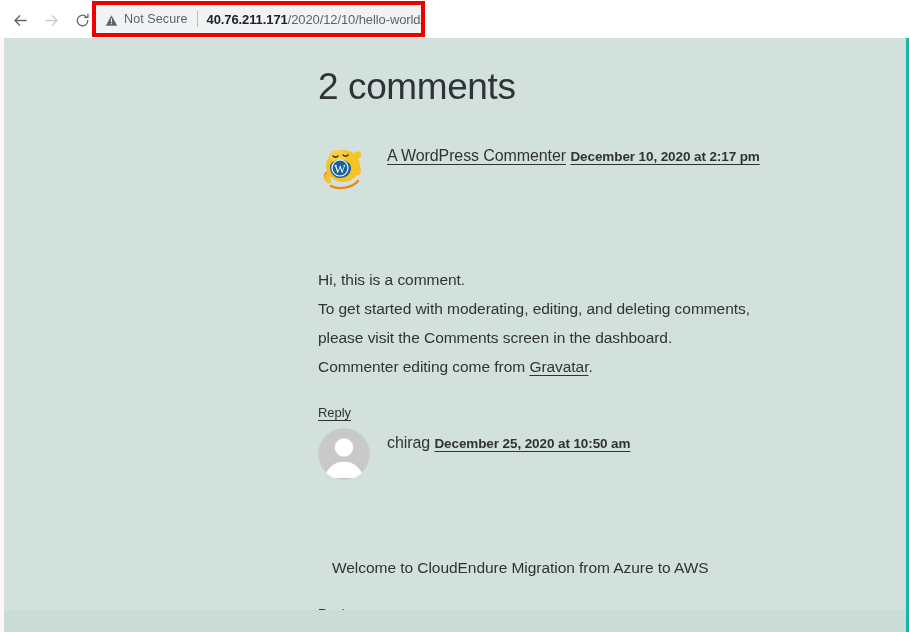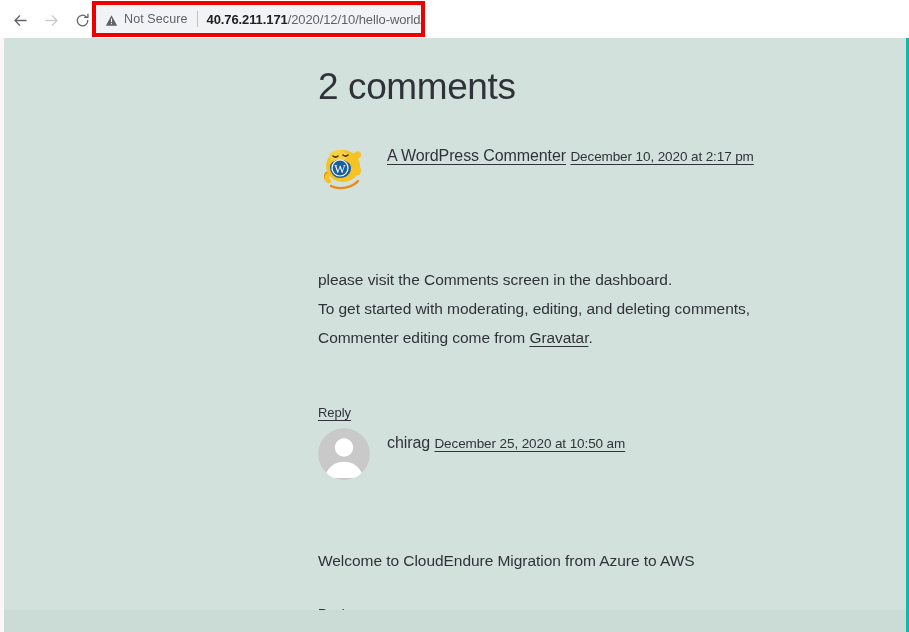--- a/index.html
+++ b/index.html
@@ -210,33 +210,34 @@
   }
   .comment-date {
     display: inline-block;
     margin-top: 7px;
     font-size: 13.5px;
     color: #2f3338;
     text-decoration: underline;
     text-underline-offset: 3px;
     letter-spacing: -0.1px;
     cursor: pointer;
+    font-weight: bold;
   }
 
   .comment-body {
     position: absolute;
     left: 5px;
     width: 540px;
     font-size: 15.5px;
     color: #2f3338;
     line-height: 29px;
     letter-spacing: -0.05px;
   }
   .comment-1 .comment-body { top: 124px; }
-  .comment-2 .comment-body { top: 118px; }
+  .comment-2 .comment-body { top: 125px; margin-left: 14px; }
   .comment-body p { margin: 0; }
 
   .inline-link {
     color: #2f3338;
     text-decoration: underline;
     text-underline-offset: 3px;
     cursor: pointer;
   }
 
   .reply-link {
@@ -338,22 +339,23 @@
               </svg>
             </span>
           </div>
           <div class="author-block">
             <div class="author-name linked">A WordPress Commenter</div>
             <div class="comment-date">December 10, 2020 at 2:17 pm</div>
           </div>
         </div>
 
         <div class="comment-body">
+          <p>Hi, this is a comment.</p>
+          <p>To get started with moderating, editing, and deleting comments,</p>
           <p>please visit the Comments screen in the dashboard.</p>
-          <p>To get started with moderating, editing, and deleting comments,</p>
           <p><span>Commenter editing come from </span><span class="inline-link">Gravatar</span><span>.</span></p>
         </div>
 
         <div class="reply-link">Reply</div>
       </div>
 
       <div class="comment comment-2">
         <div class="comment-head">
           <div class="avatar">
             <span>

